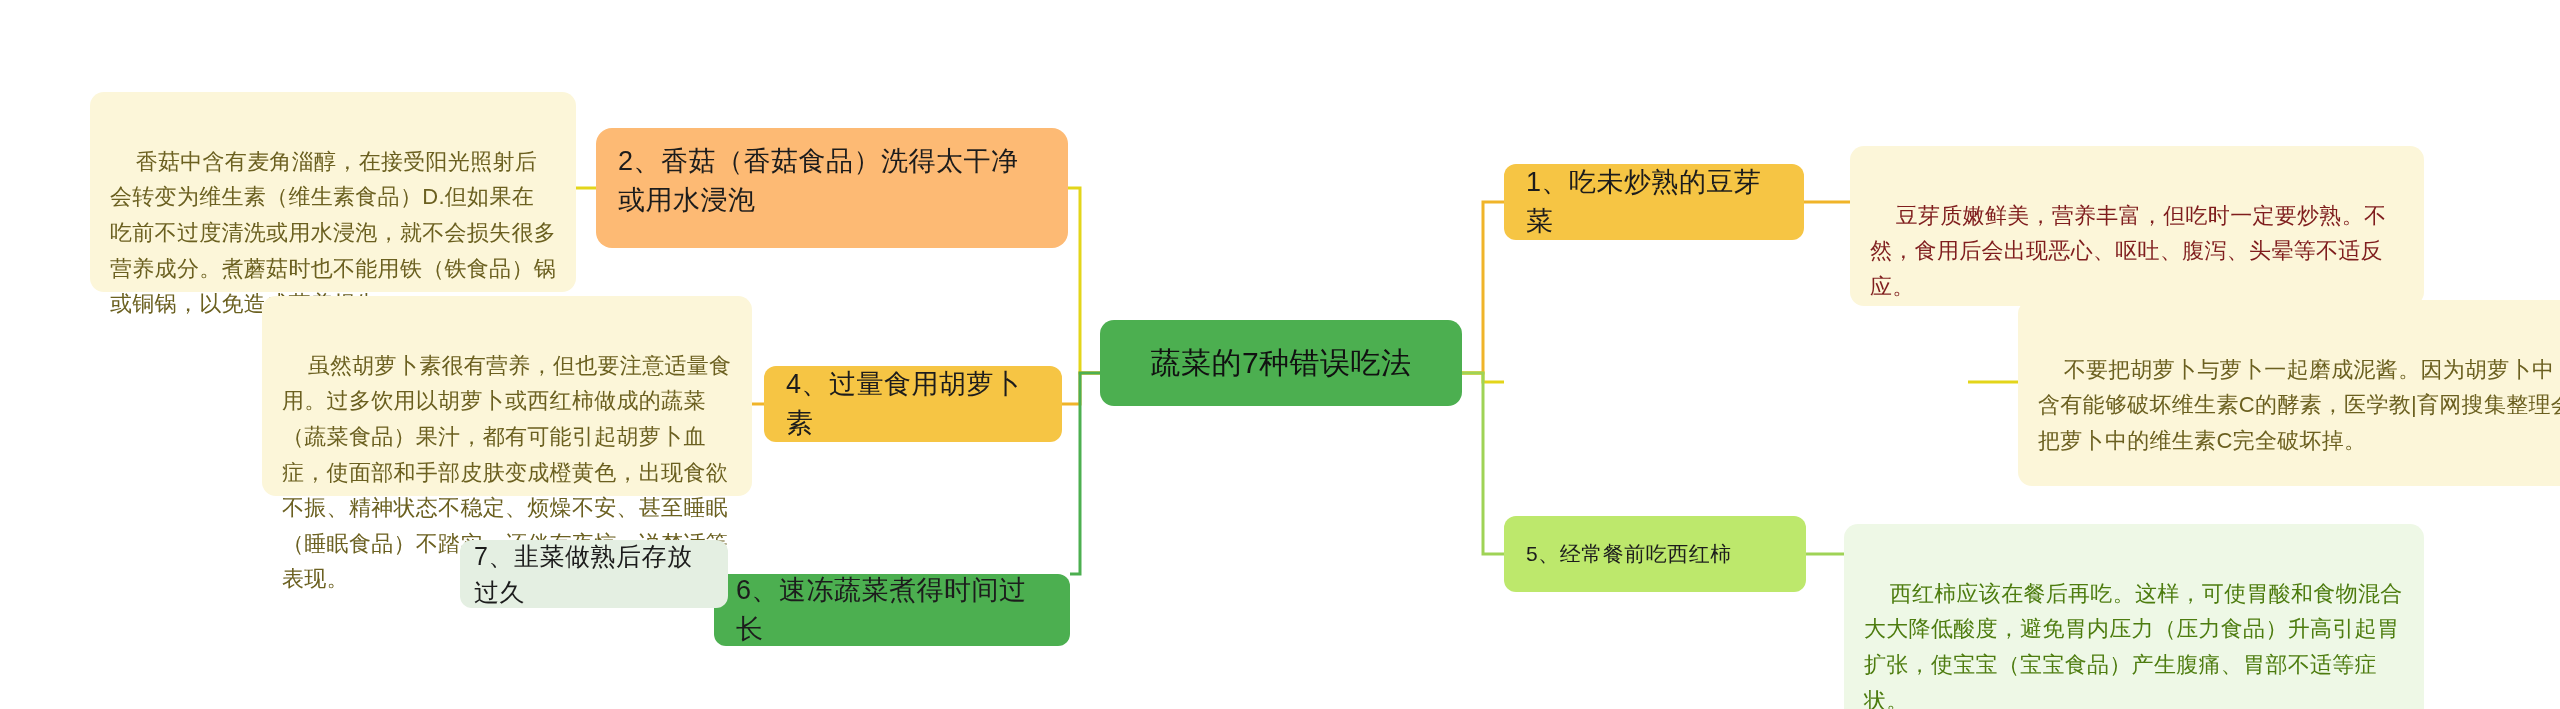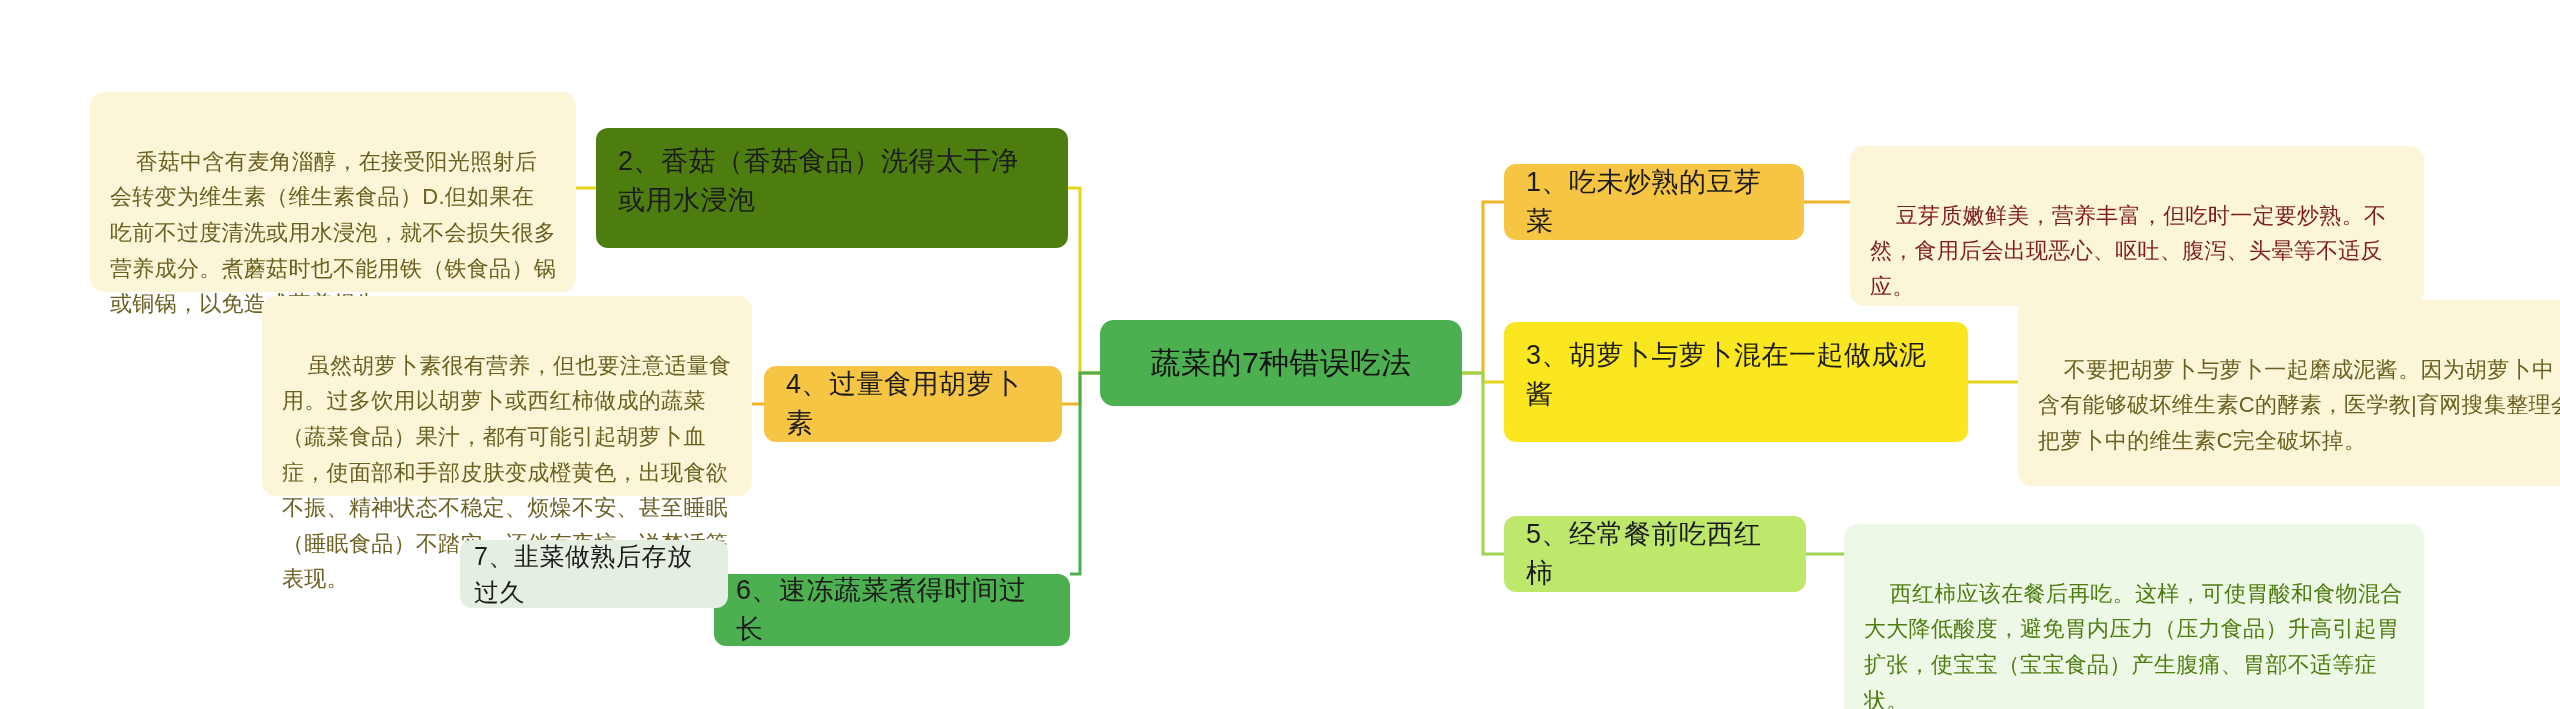--- a/index.html
+++ b/index.html
@@ -34,24 +34,24 @@
   
   .central{
     left:1100px; top:320px; width:362px; height:86px;
     background:#4caf50; font-size:30px; color:#111;
     justify-content:center; border-radius:14px;
   }
 
   
   .n1{ left:1504px; top:164px; width:300px; height:76px; background:#f6c544; font-size:27px; }
   .n3{ left:1504px; top:322px; width:464px; height:120px; background:#fae71f; font-size:27px; align-items:flex-start; }
-  .n5{ left:1504px; top:516px; width:302px; height:76px; background:#bde86c; font-size:27px; }
+  .n5{ left:1504px; top:516px; width:302px; height:76px; background:#bde86c; font-size:21px; }
 
   
-  .n2{ left:596px; top:128px; width:472px; height:120px; background:#4d7c0f; font-size:27px; align-items:flex-start; }
+  .n2{ left:596px; top:128px; width:472px; height:120px; background:#fdba74; font-size:27px; align-items:flex-start;border-radius:16px; }
   .n4{ left:764px; top:366px; width:298px; height:76px; background:#f6c544; font-size:27px; }
   .n6{ left:714px; top:538px; width:356px; height:72px; background:#4caf50; font-size:27px;margin-top:36px; }
   .n7{ left:418px; top:540px; width:268px; height:68px; background:#e4efe2; font-size:25px; justify-content:center; padding:10px 14px;margin-left:42px; }
 
   
   .note-a{ left:90px; top:92px; width:486px; height:200px; background:#fcf6d9; color:#6b6020; font-size:22px; }
   .note-b{ left:262px; top:296px; width:490px; height:200px; background:#fcf6d9; color:#6b6020; font-size:22px; }
   .note-c{ left:1850px; top:146px; width:574px; height:160px; background:#fcf6d9; color:#7f1d1d; font-size:22px; }
   .note-d{ left:2018px; top:300px; width:576px; height:186px; background:#fcf6d9; color:#6b6020; font-size:22px; }
   .note-e{ left:1844px; top:488px; width:580px; height:200px; background:#eef8e6; color:#4d7c0f; font-size:22px;margin-top:36px; }
@@ -92,23 +92,20 @@
     <span>蔬菜的7种错误吃法</span>
   </div>
 
   <div class="node n1">
     <span>1、吃未炒熟的豆芽菜</span>
   </div>
   <div class="note note-c">
     <span>豆芽质嫩鲜美，营养丰富，但吃时一定要炒熟。不然，食用后会出现恶心、呕吐、腹泻、头晕等不适反应。</span>
   </div>
 
-  <div class="node n3">
-    <span>3、胡萝卜与萝卜混在一起做成泥酱</span>
-  </div>
   <div class="note note-d">
     <span>不要把胡萝卜与萝卜一起磨成泥酱。因为胡萝卜中含有能够破坏维生素C的酵素，医学教|育网搜集整理会把萝卜中的维生素C完全破坏掉。</span>
   </div>
 
   <div class="node n5">
     <span>5、经常餐前吃西红柿</span>
   </div>
   <div class="note note-e">
     <span>西红柿应该在餐后再吃。这样，可使胃酸和食物混合大大降低酸度，避免胃内压力（压力食品）升高引起胃扩张，使宝宝（宝宝食品）产生腹痛、胃部不适等症状。</span>
   </div>

